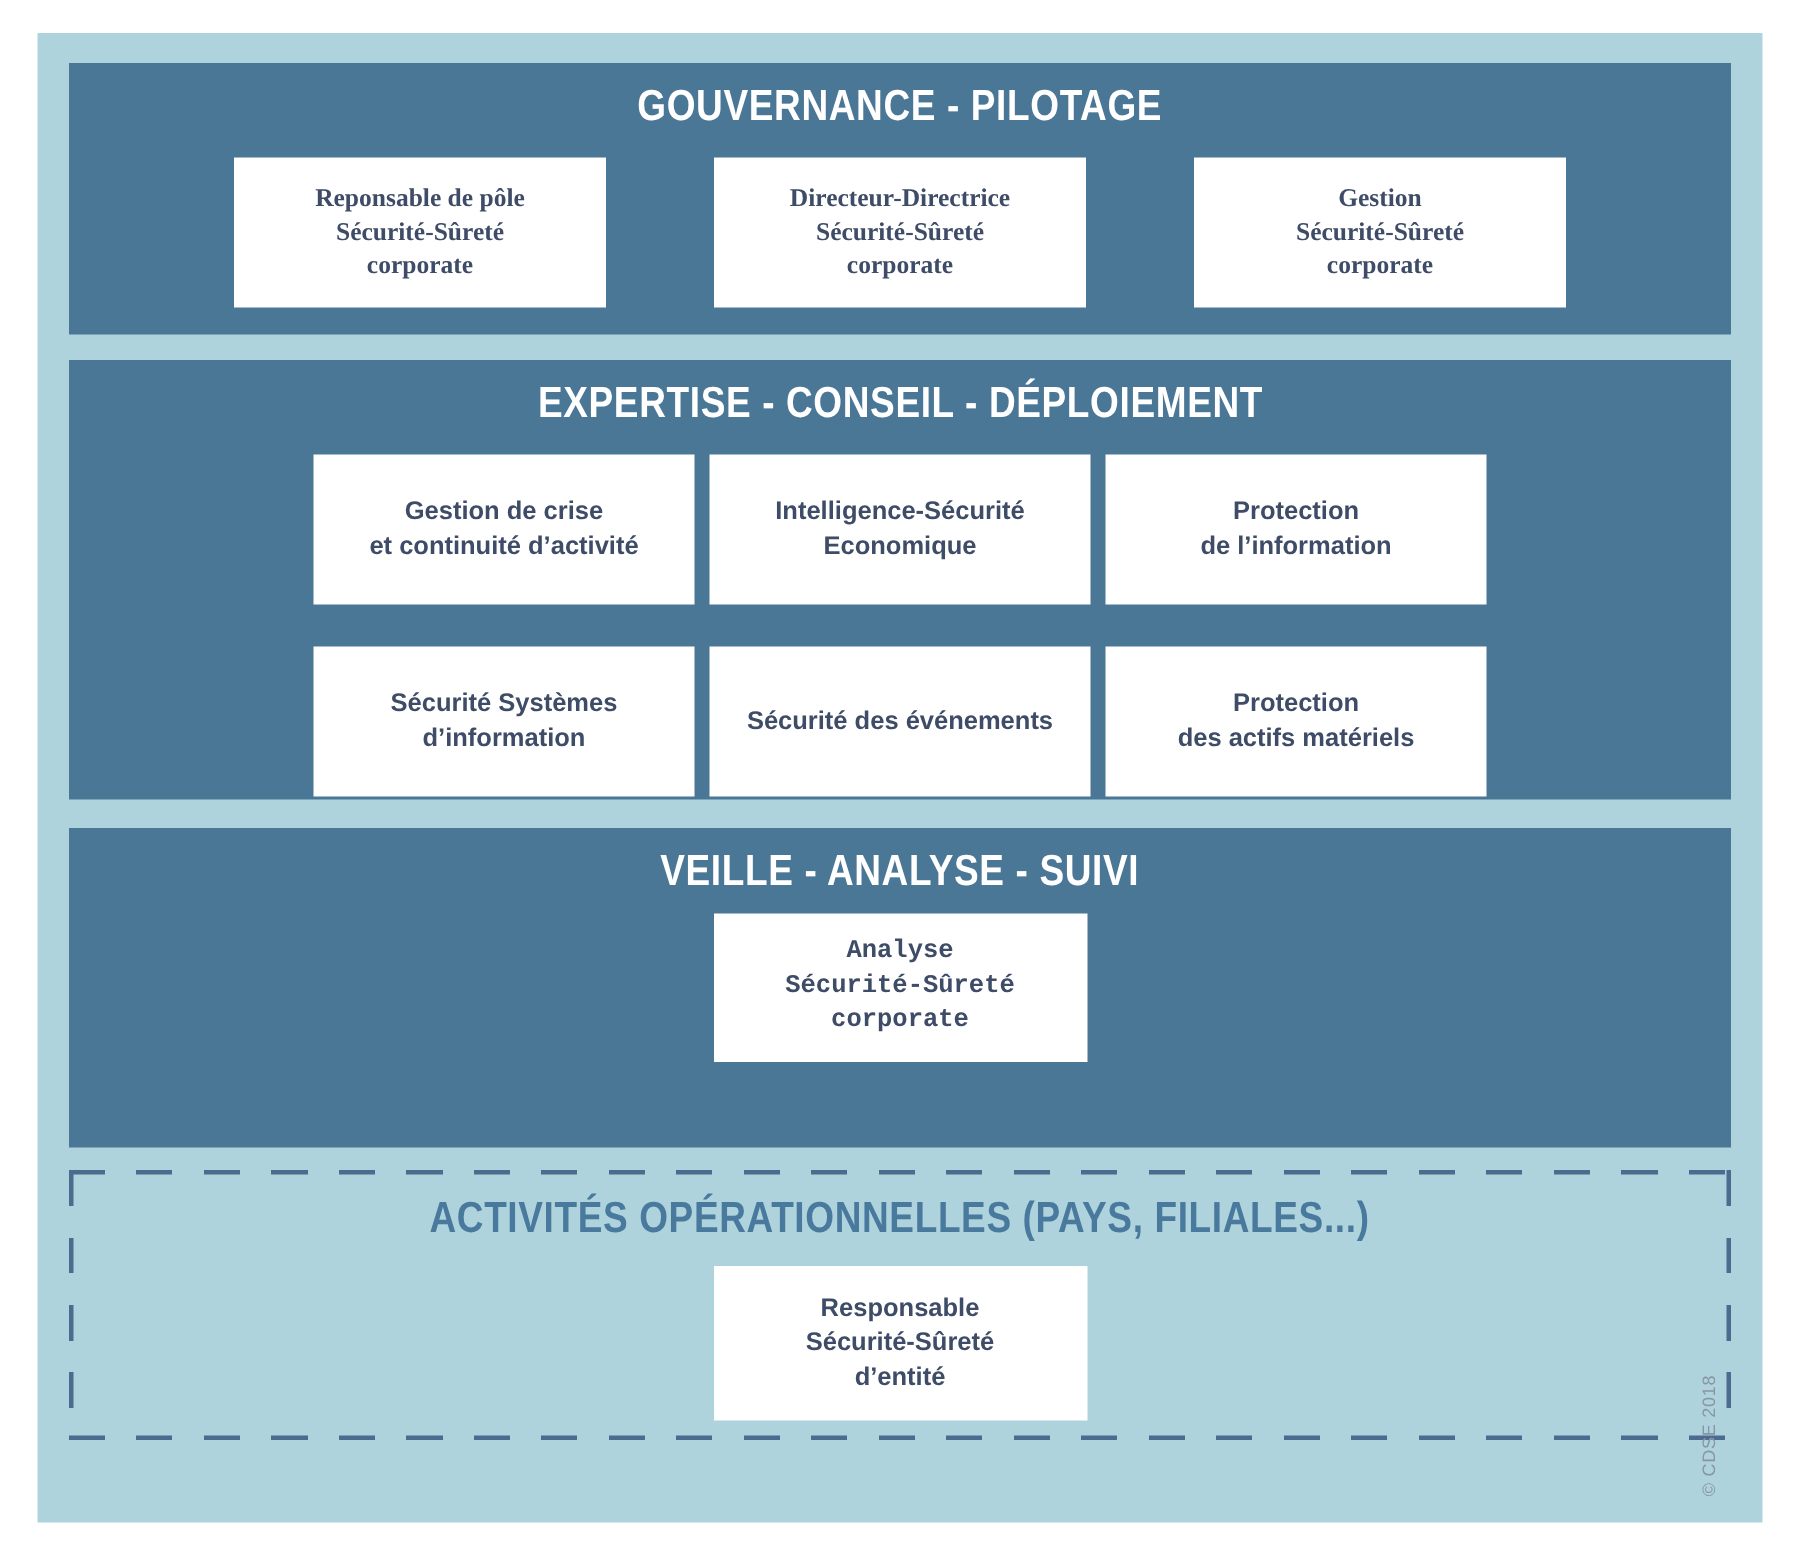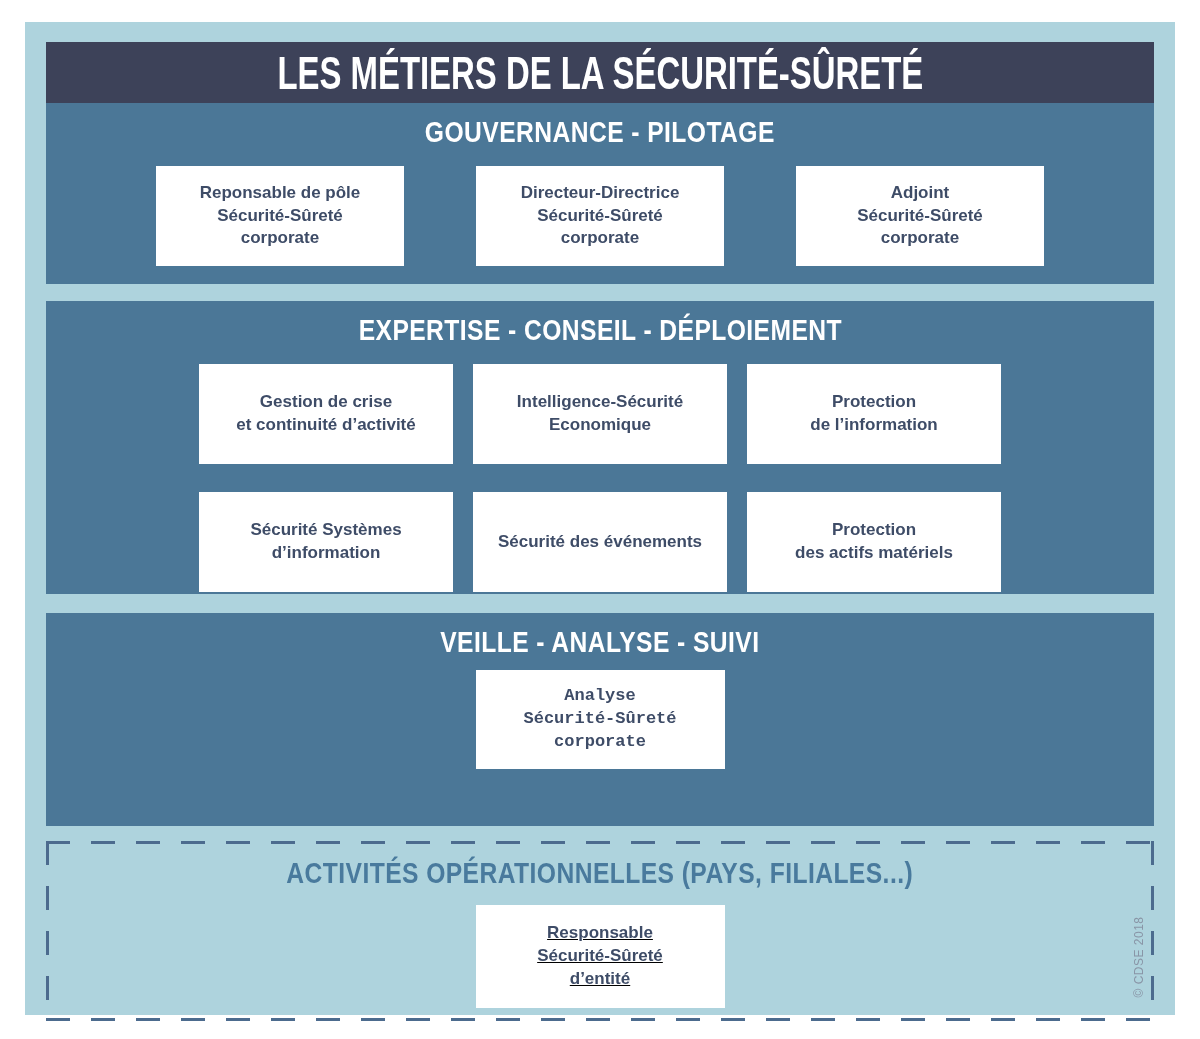--- a/index.html
+++ b/index.html
@@ -84,63 +84,60 @@
     background:#ffffff;
     display:flex; align-items:center; justify-content:center;
     text-align:center;
     color:#3e4c67;
     font-size:17px;
     font-weight:700;
     line-height:1.35;
     white-space:pre-line;
     padding:6px 8px;
   }
-  .row-gouv { gap:72px; margin-top:17px; }
+  .row-gouv { gap:72px; margin-top:17px;font-family:Liberation Serif, serif; }
   .row-gouv .box { width:248px; height:100px; }
-  .row-exp { gap:20px; }
+  .row-exp { gap:10px; }
   .row-exp-1 { margin-top:17px; }
   .row-exp-2 { margin-top:28px; }
   .row-exp .box { width:254px; height:100px; }
   .row-veille { margin-top:11px; }
   .row-veille .box { width:249px; height:99px;font-family:Liberation Mono, monospace; }
-  .row-oper { margin-top:14px;text-decoration:underline; }
+  .row-oper { margin-top:14px; }
   .row-oper .box { width:249px; height:103px; }
   
   .copyright {
     position:absolute;
     left:1139px; top:957px;
     transform:translate(-50%,-50%) rotate(-90deg);
     font-size:12px;
     color:#8995a6;
     letter-spacing:0.5px;
     white-space:nowrap;
   }
 </style>
 </head>
 <body>
 
 <div class="page">
   <div class="canvas">
 
-    <div class="title-bar">
-      <span class="title-text">LES MÉTIERS DE LA SÉCURITÉ-SÛRETÉ</span>
-    </div>
 
     <div class="panel p-gouvernance">
       <div class="panel-header">
         <span class="hdr">GOUVERNANCE - PILOTAGE</span>
       </div>
       <div class="box-row row-gouv">
         <div class="box">Reponsable de pôle
 Sécurité-Sûreté
 corporate</div>
         <div class="box">Directeur-Directrice
 Sécurité-Sûreté
 corporate</div>
-        <div class="box">Adjoint
+        <div class="box">Gestion
 Sécurité-Sûreté
 corporate</div>
       </div>
     </div>
 
     <div class="panel p-expertise">
       <div class="panel-header">
         <span class="hdr">EXPERTISE - CONSEIL - DÉPLOIEMENT</span>
       </div>
       <div class="box-row row-exp row-exp-1">

